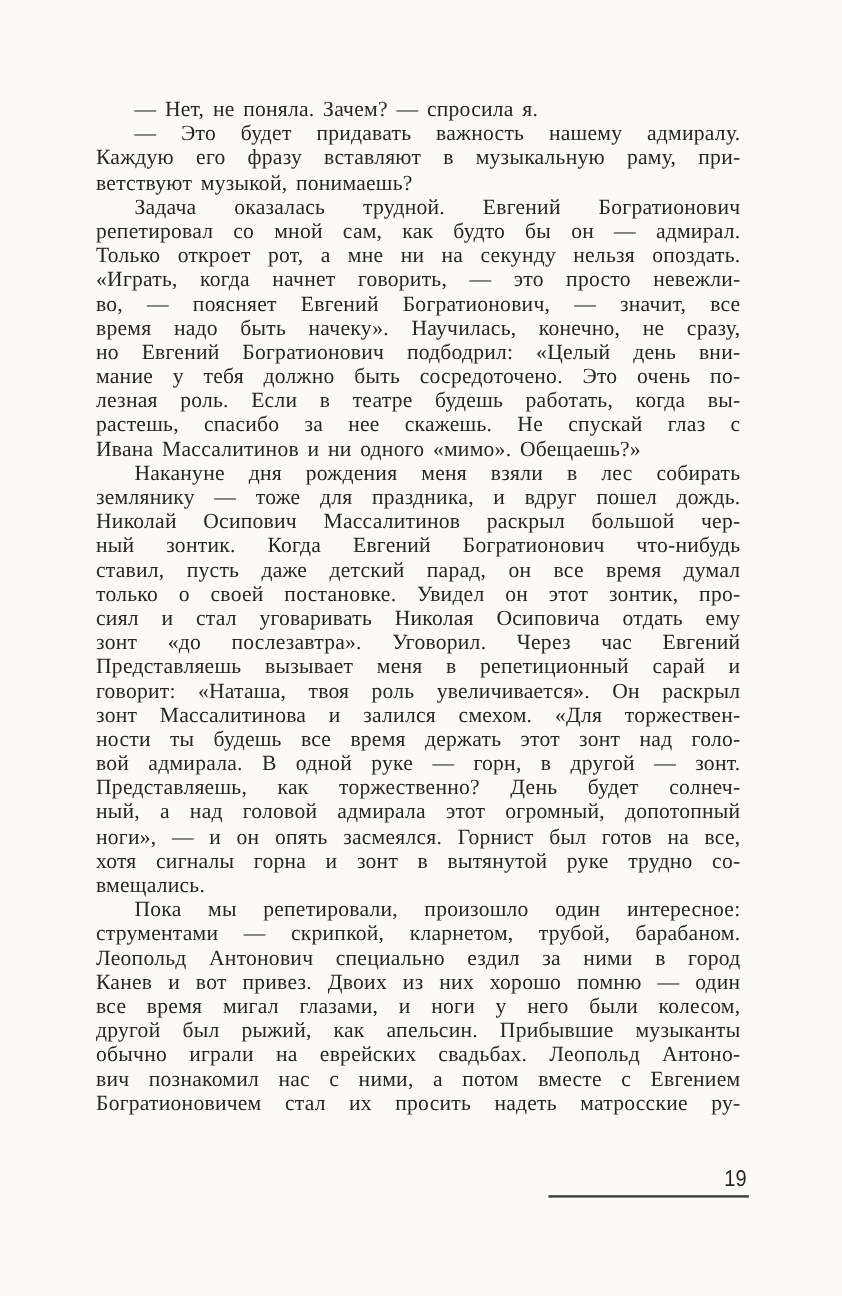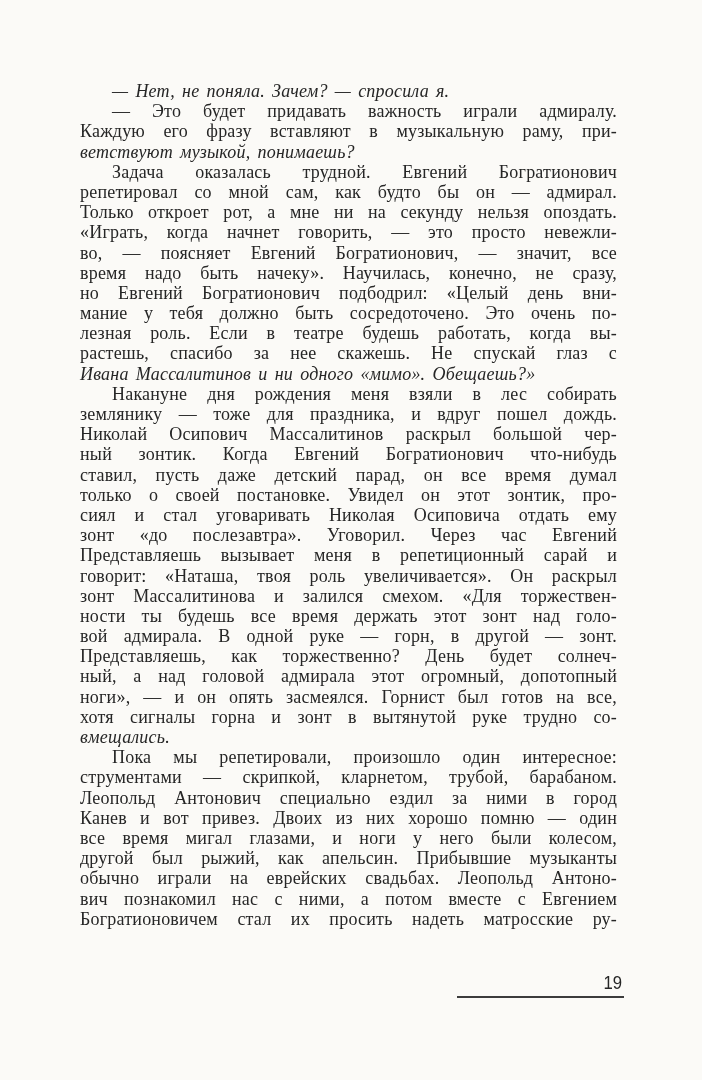--- a/index.html
+++ b/index.html
@@ -29,21 +29,20 @@
   .line {
     height: 20.2px;
     text-align: left;
   }
   .line.just {
     text-align: justify;
     text-align-last: justify;
   }
   .line.end {
     word-spacing: 2.5px;
-    font-style: italic;
   }
   .line.indent {
     padding-left: 32px;
   }
   .footer-rule {
     position: absolute;
     top: 996px;
     right: 78px;
     width: 167px;
     height: 2px;
@@ -59,21 +58,21 @@
     transform: scaleX(0.88);
     transform-origin: right center;
   }
 </style>
 </head>
 <body>
 
 <div class="page">
   <div class="text-block">
       <div class="line indent end">— Нет, не поняла. Зачем? — спросила я.</div>
-      <div class="line indent just">— Это будет придавать важность играли адмиралу.</div>
+      <div class="line indent just">— Это будет придавать важность нашему адмиралу.</div>
       <div class="line just">Каждую его фразу вставляют в музыкальную раму, при-</div>
       <div class="line end">ветствуют музыкой, понимаешь?</div>
       <div class="line indent just">Задача оказалась трудной. Евгений Богратионович</div>
       <div class="line just">репетировал со мной сам, как будто бы он — адмирал.</div>
       <div class="line just">Только откроет рот, а мне ни на секунду нельзя опоздать.</div>
       <div class="line just">«Играть, когда начнет говорить, — это просто невежли-</div>
       <div class="line just">во, — поясняет Евгений Богратионович, — значит, все</div>
       <div class="line just">время надо быть начеку». Научилась, конечно, не сразу,</div>
       <div class="line just">но Евгений Богратионович подбодрил: «Целый день вни-</div>
       <div class="line just">мание у тебя должно быть сосредоточено. Это очень по-</div>

